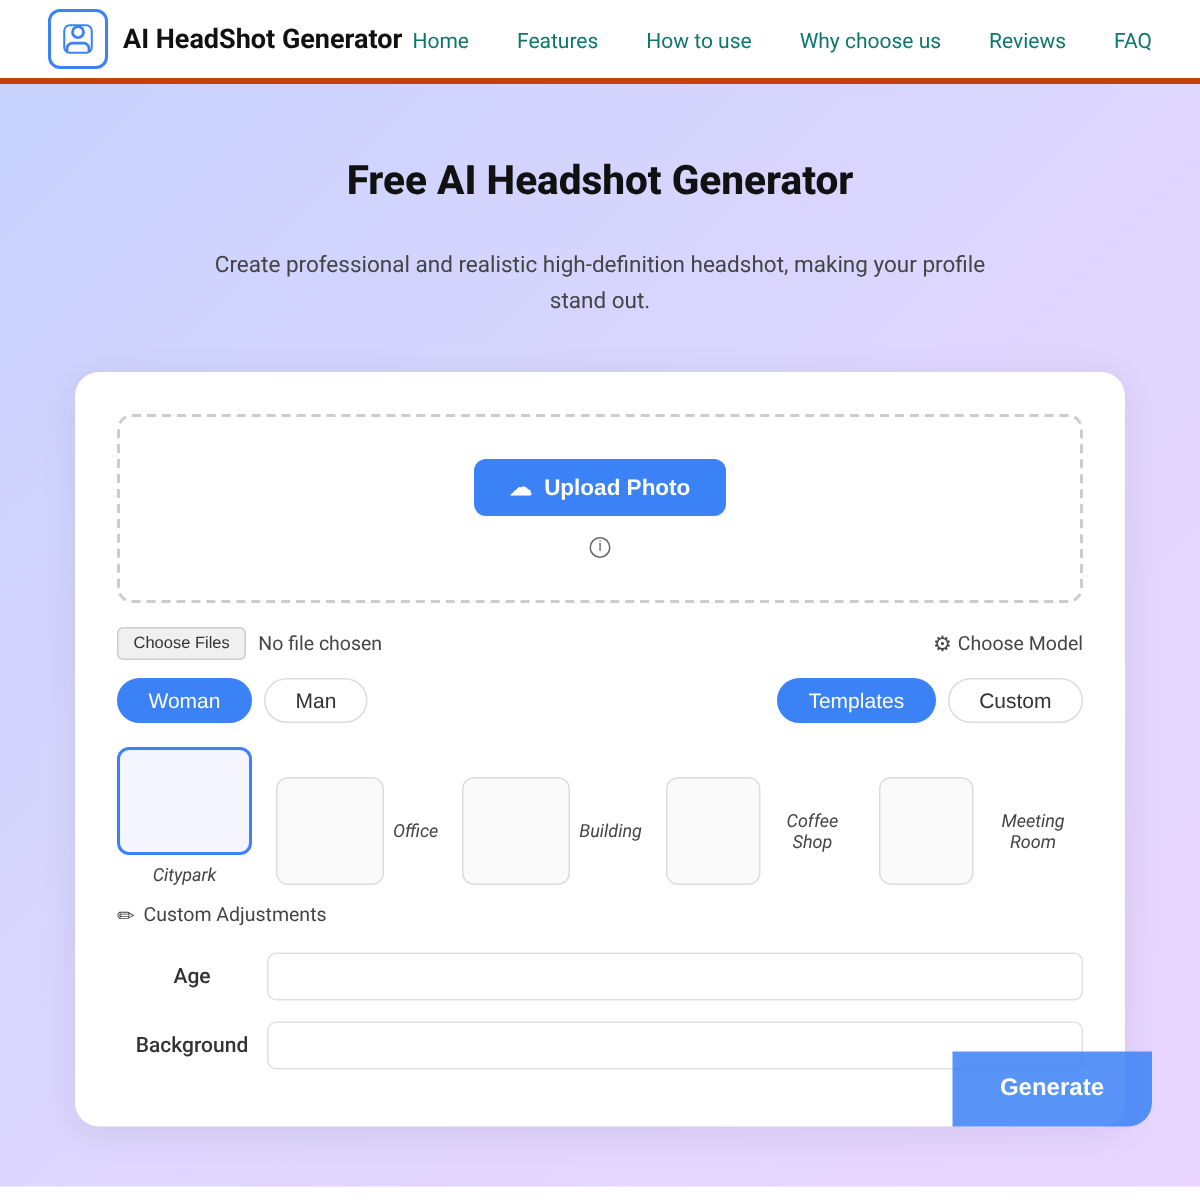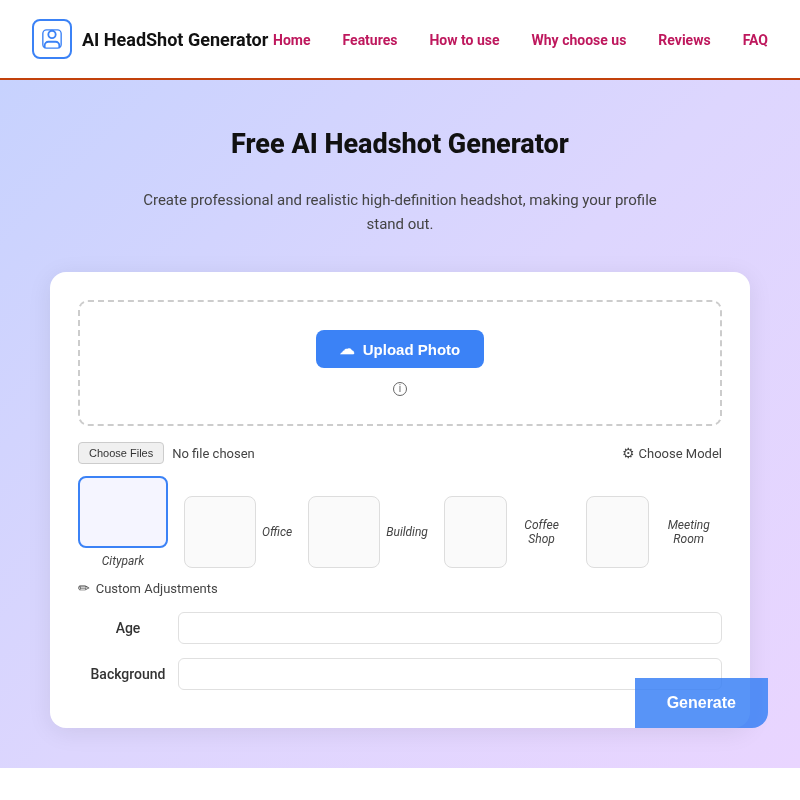--- a/index.html
+++ b/index.html
@@ -9,23 +9,23 @@
       width: 800px;
       min-height: 800px;
       overflow-x: hidden;
     }
 
     
     .navbar {
       display: flex;
       align-items: center;
       padding: 16px 32px;
-      height: 80px;
-      background: #fff;
-      border-bottom: 2px solid #c2410c;
+      height: 56px;
+      background: #fff;
+      border-bottom: 4px solid #c2410c;
     }
     .navbar-brand {
       display: flex;
       align-items: center;
       gap: 10px;
       margin-right: auto;
     }
     .brand-icon {
       width: 40px;
       height: 40px;
@@ -42,23 +42,23 @@
       font-weight: 700;
       color: #111;
     }
     .nav-links {
       display: flex;
       gap: 32px;
       list-style: none;
     }
     .nav-links a {
       text-decoration: none;
-      color: #be185d;
+      color: #0f766e;
       font-size: 14px;
-      font-weight: 700;
+      font-weight: 400;
     }
 
     
     .hero {
       background: linear-gradient(135deg, #c7d2fe 0%, #ddd6fe 50%, #e9d5ff 100%);
       padding: 48px 32px 40px;
       text-align: center;
     }
     .hero h1 {
       font-size: 27px;
@@ -317,20 +317,27 @@
 
       <div class="file-row">
         <button class="choose-files-btn">Choose Files</button>
         <span>No file chosen</span>
         <span style="margin-left: auto; display: flex; align-items: center; gap: 4px;">
           <span class="gear-icon">⚙</span>
           <span>Choose Model</span>
         </span>
       </div>
 
+      <div class="toggle-row">
+        <button class="toggle-btn active">Woman</button>
+        <button class="toggle-btn">Man</button>
+        <div class="toggle-divider"></div>
+        <button class="toggle-btn active">Templates</button>
+        <button class="toggle-btn">Custom</button>
+      </div>
 
       <div class="template-row">
         <div class="template-item">
           <div class="template-thumb placeholder"></div>
           <span class="template-label">Citypark</span>
         </div>
         <div class="template-placeholder-item">
           <div class="template-placeholder-thumb"></div>
           <span class="template-label">Office</span>
         </div>

